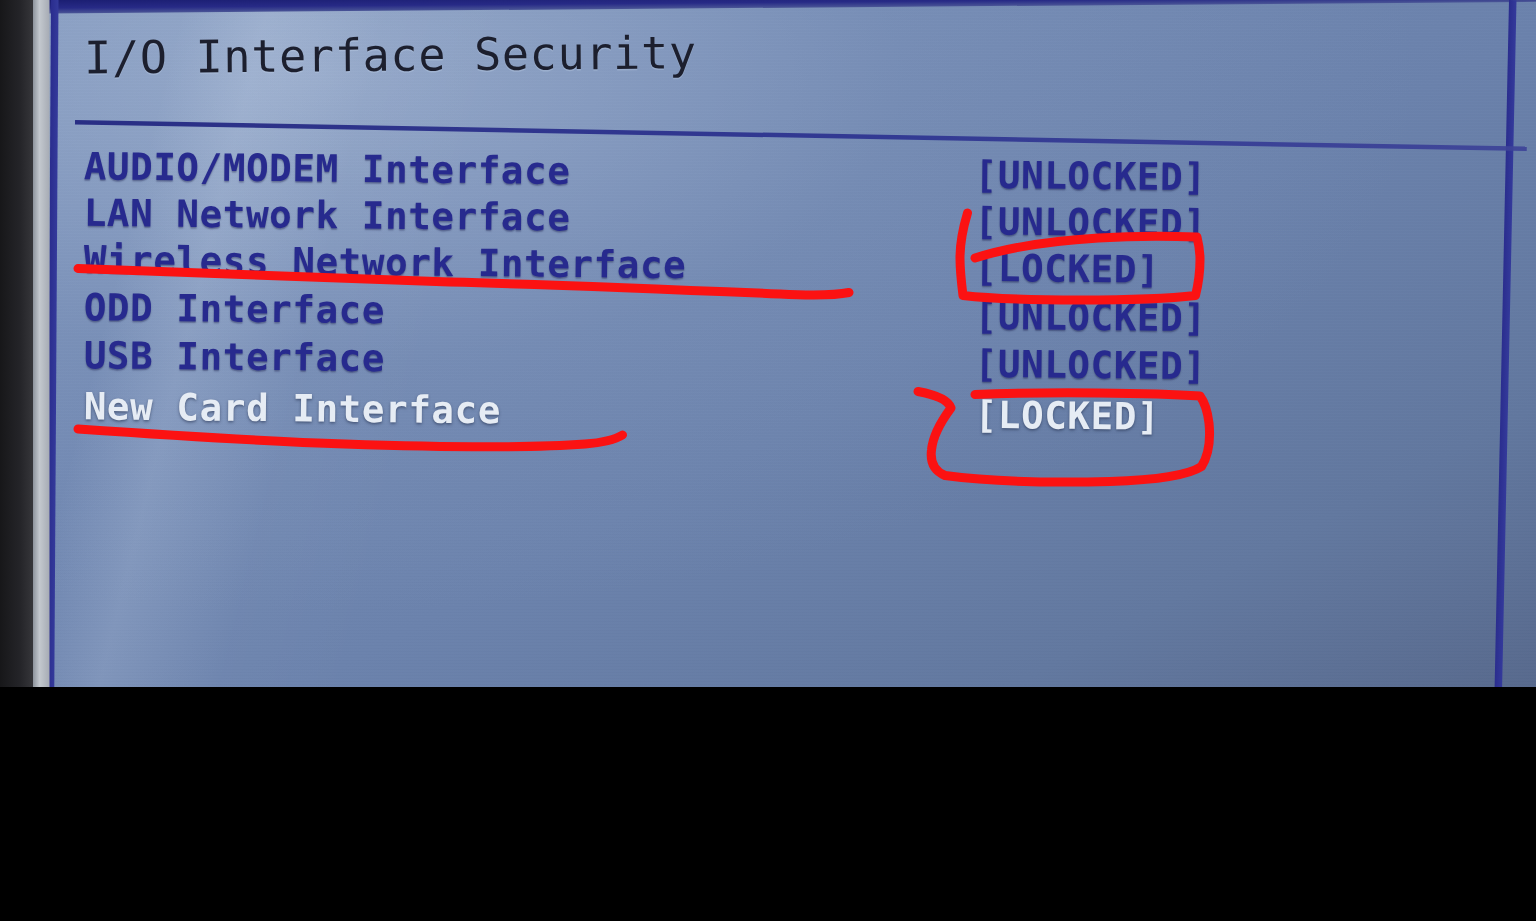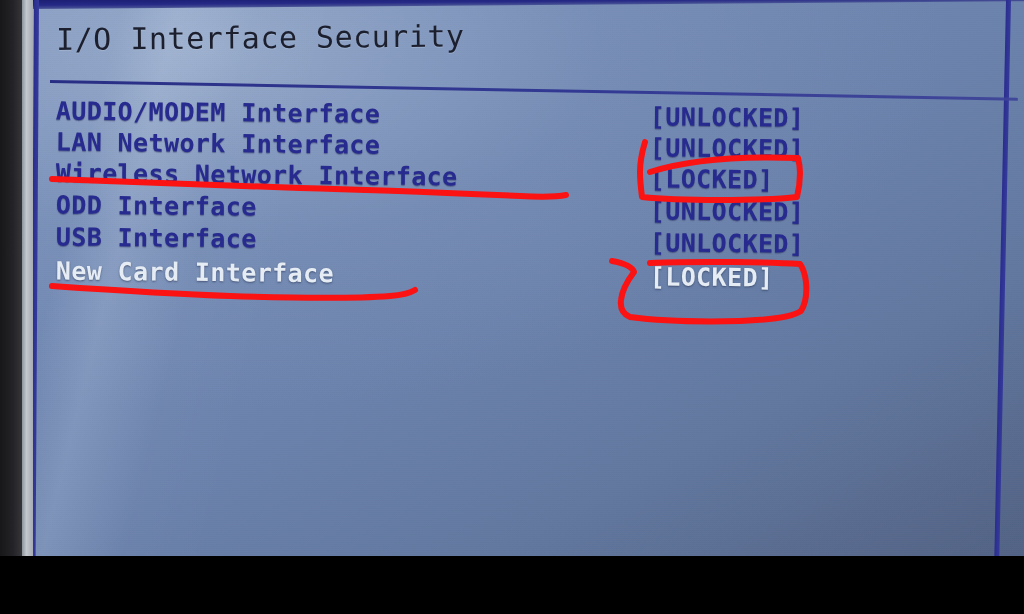--- a/index.html
+++ b/index.html
@@ -4,21 +4,21 @@
 <title>I/O Interface Security</title>
 <style>
   html, body {
     margin: 0;
     padding: 0;
     background: #000;
   }
   #screenshot {
     position: relative;
     width: 1024px;
-    height: 556px;
+    height: 458px;
     overflow: hidden;
     font-family: "DejaVu Sans Mono", "Liberation Mono", monospace;
     background: #2b2b2e;
   }
 
   
   .bezel-dark {
     position: absolute;
     left: 0; top: 0;
     width: 24px; height: 614px;

